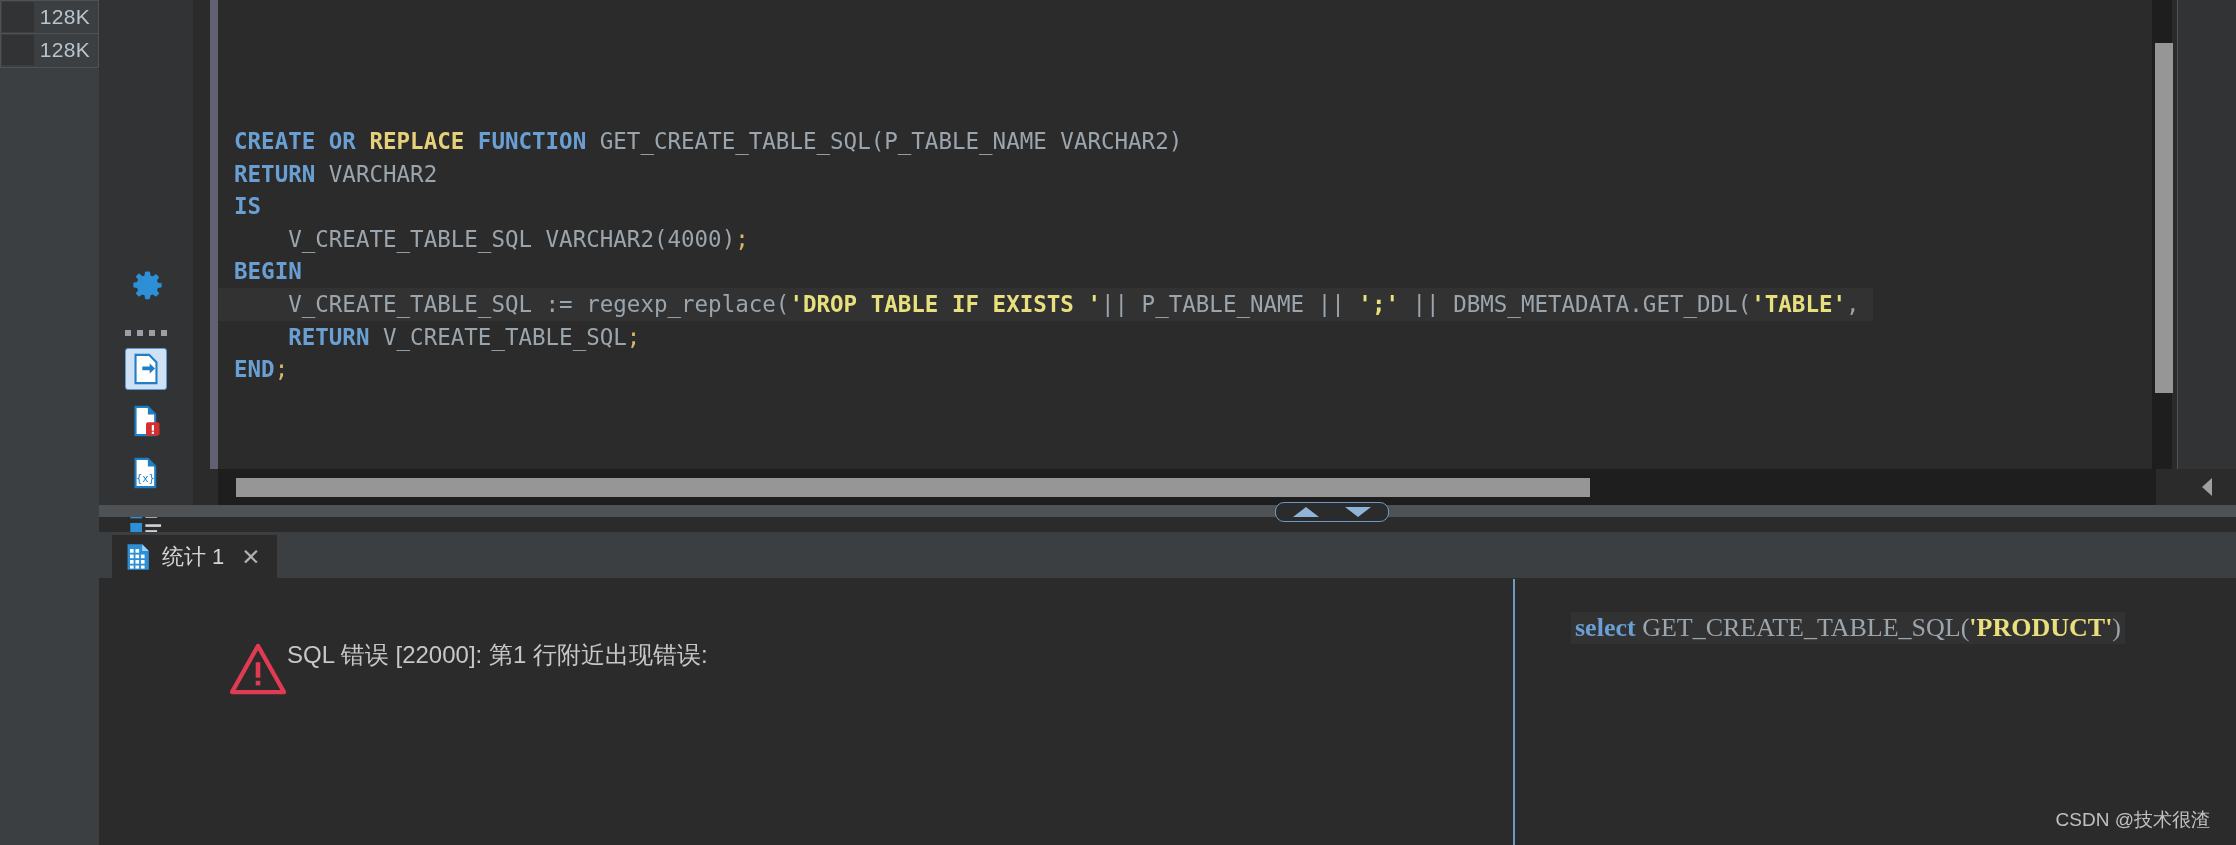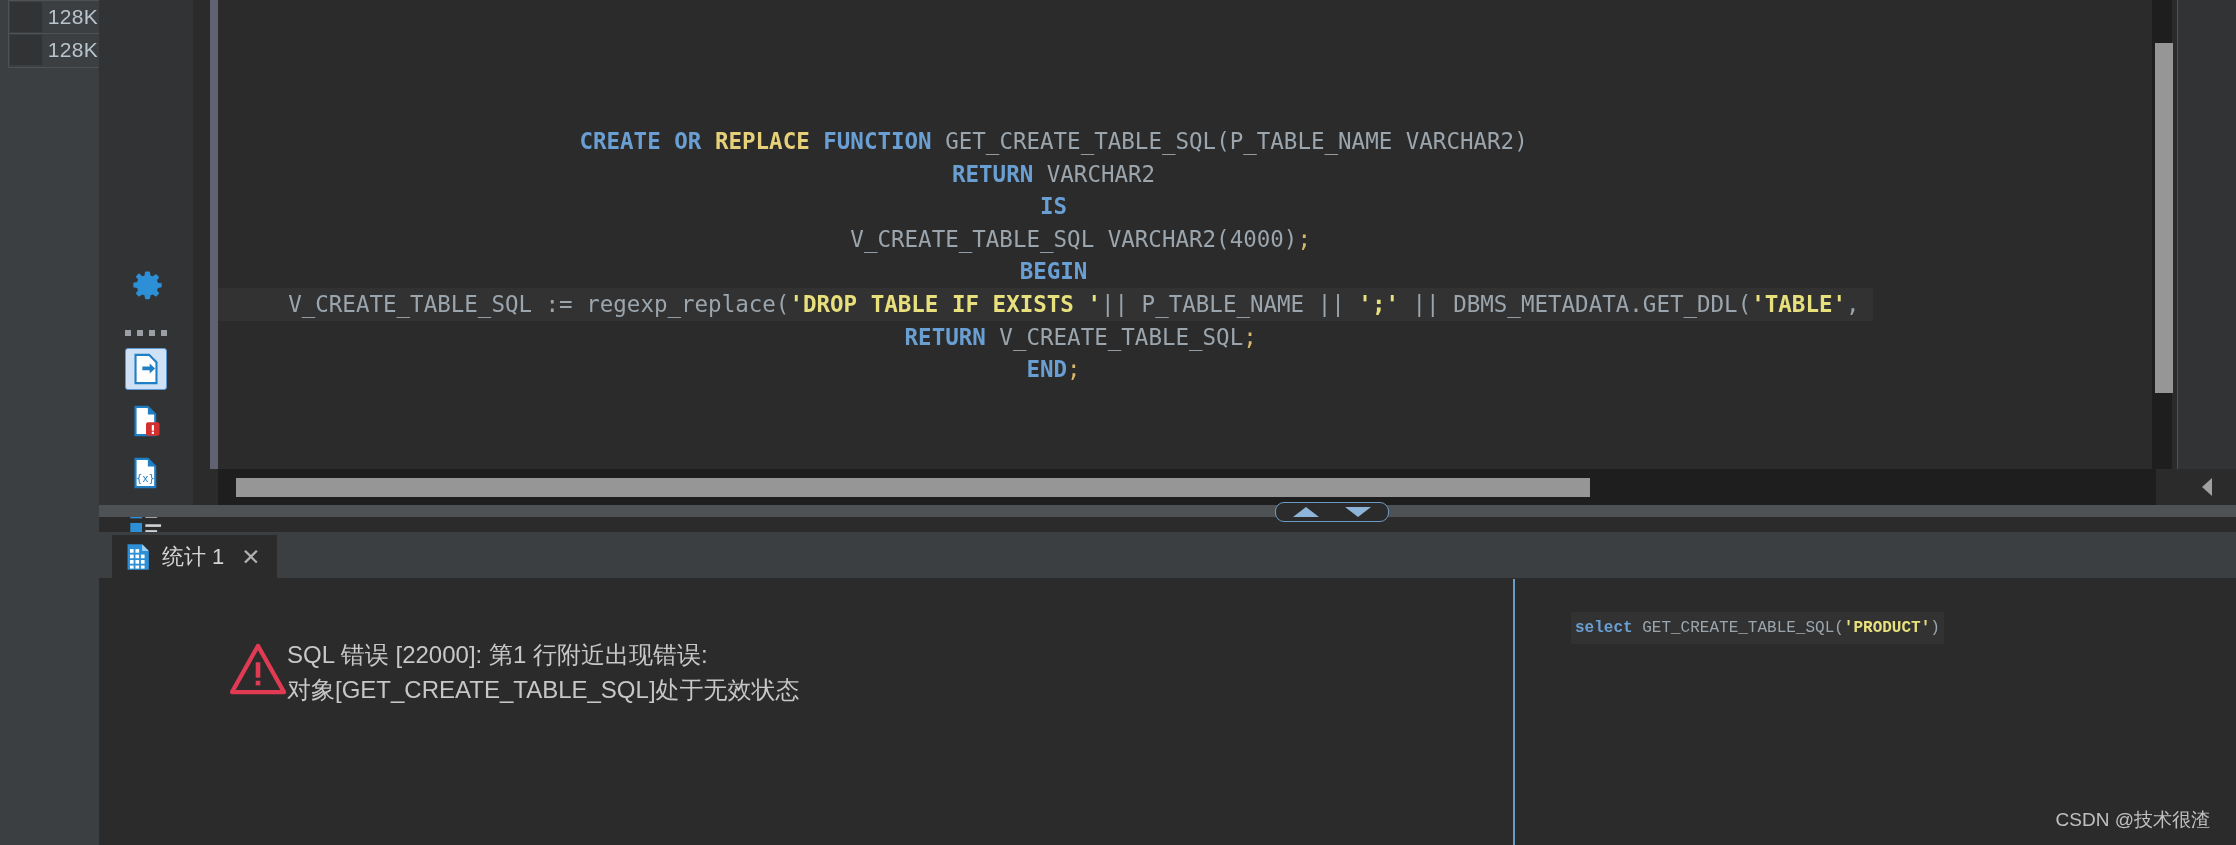--- a/index.html
+++ b/index.html
@@ -9,21 +9,21 @@
     font-family: "Liberation Sans", "DejaVu Sans", sans-serif;
     overflow: hidden;
   }
   #app { position: relative; width: 2236px; height: 845px; background: #2b2b2b; }
 
   
   .left-col {
     position: absolute; left: 0; top: 0; width: 99px; height: 845px;
     background: #3c3f41; border-right: 1px solid #2b2b2b;
   }
-  .mem-stack { position: absolute; left: 8px; top: 0; width: 77px; }
+  .mem-stack { position: absolute; left: 0; top: 0; width: 77px; }
   .mem-row {
     position: relative; height: 34px; width: 99px;
     border: 1px solid #4e5254; border-top: none;
     background: #3c3f41;
   }
   .mem-row:first-child { border-top: 1px solid #4e5254; }
   .mem-fill {
     position: absolute; left: 1px; top: 1px; width: 32px; height: 30px;
     background: #313335;
   }
@@ -67,21 +67,20 @@
   }
   .code-area {
     position: absolute; left: 24px; top: 0; width: 1954px; height: 469px;
     background: #2b2b2b; overflow: hidden;
   }
   .code {
     position: absolute; left: 0; top: 125px;
     font-family: "DejaVu Sans Mono", "Liberation Mono", monospace;
     font-size: 22.5px; line-height: 32.6px; white-space: pre;
     color: #a9b7c6;
-    text-align: center;
   }
   .code .ln { display: block; height: 32.6px; position: relative; padding-left: 16px; }
   .code .ln.hl { background: #323232; }
   .kw   { color: #6a9fd4; font-weight: bold; }
   .kw2  { color: #e6d07a; font-weight: bold; }
   .plain{ color: #9ba5ad; }
   .str  { color: #e8e07c; font-weight: bold; }
   .punc { color: #d8b86a; }
 
   
@@ -164,22 +163,22 @@
     position: absolute; left: 1414px; top: 0; width: 2px; bottom: 0;
     background: #6b9ac4;
   }
 
   .right-pane {
     position: absolute; left: 1416px; top: 0; right: 0; bottom: 0;
     background: #2b2b2b; overflow: hidden;
   }
   .right-code {
     position: absolute; left: 56px; top: 33px;
-    font-family: Liberation Mono, monospace;
-    font-size: 16px; line-height: 32px; white-space: pre;
+    font-family: Liberation Serif, serif;
+    font-size: 26px; line-height: 32px; white-space: pre;
     background: #323232; padding: 0 4px;
   }
 
   .watermark {
     position: absolute; right: 26px; bottom: 12px;
     font-size: 19px; color: #c0c0c0; text-align: right;
   }
 </style>
 </head>
 <body>
@@ -318,21 +317,20 @@
       <div class="err-block">
         <span class="warn-tri">
           <svg width="58" height="52" viewBox="0 0 30 27" aria-hidden="true">
             <path d="M15 1.5 L28.5 25.5 L1.5 25.5 Z" fill="none" stroke="#e03b52" stroke-width="2.2" stroke-linejoin="round"></path>
             <rect x="13.8" y="10" width="2.4" height="8" fill="#e03b52"></rect>
             <rect x="13.8" y="19.6" width="2.4" height="2.4" fill="#e03b52"></rect>
           </svg>
         </span>
         <span class="err-text">
           <span>SQL 错误 [22000]: 第1 行附近出现错误:</span><br>
-          <span>对象[GET_CREATE_TABLE_SQL]处于无效状态</span>
         </span>
       </div>
 
       <div class="v-split-line"></div>
 
       <div class="right-pane">
         <div class="right-code" id="right-code"><span class="kw">select</span><span class="plain"> GET_CREATE_TABLE_SQL(</span><span class="str">'PRODUCT'</span><span class="plain">)</span></div>
       </div>
 
     </div>

